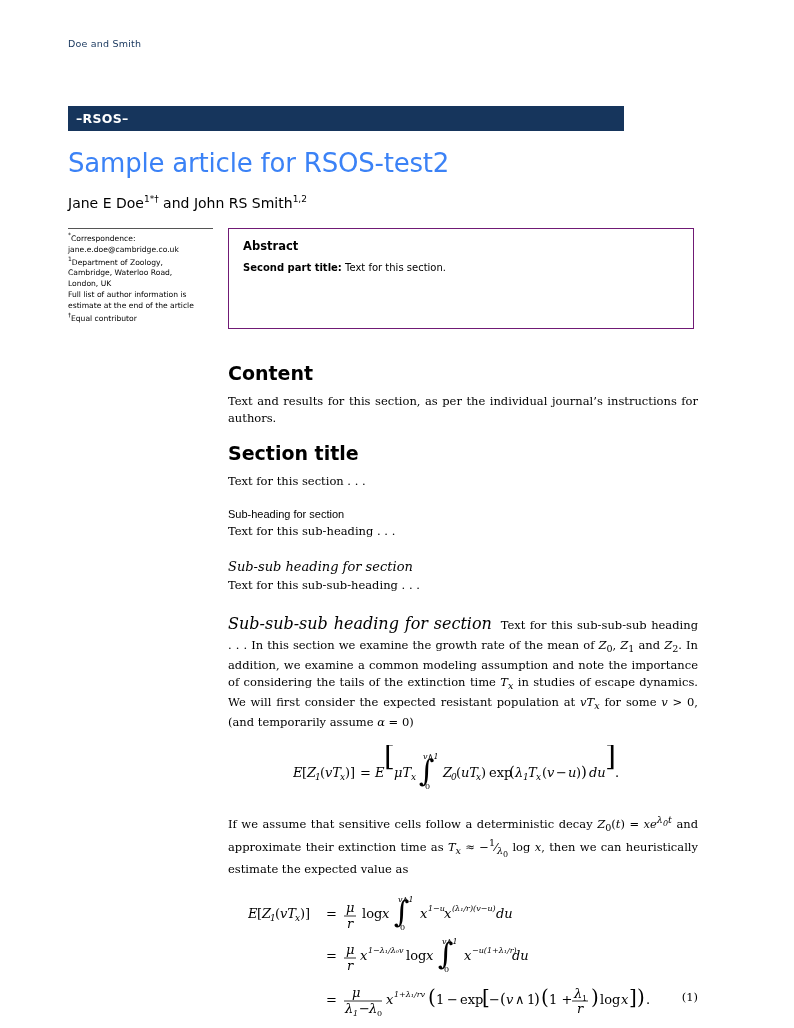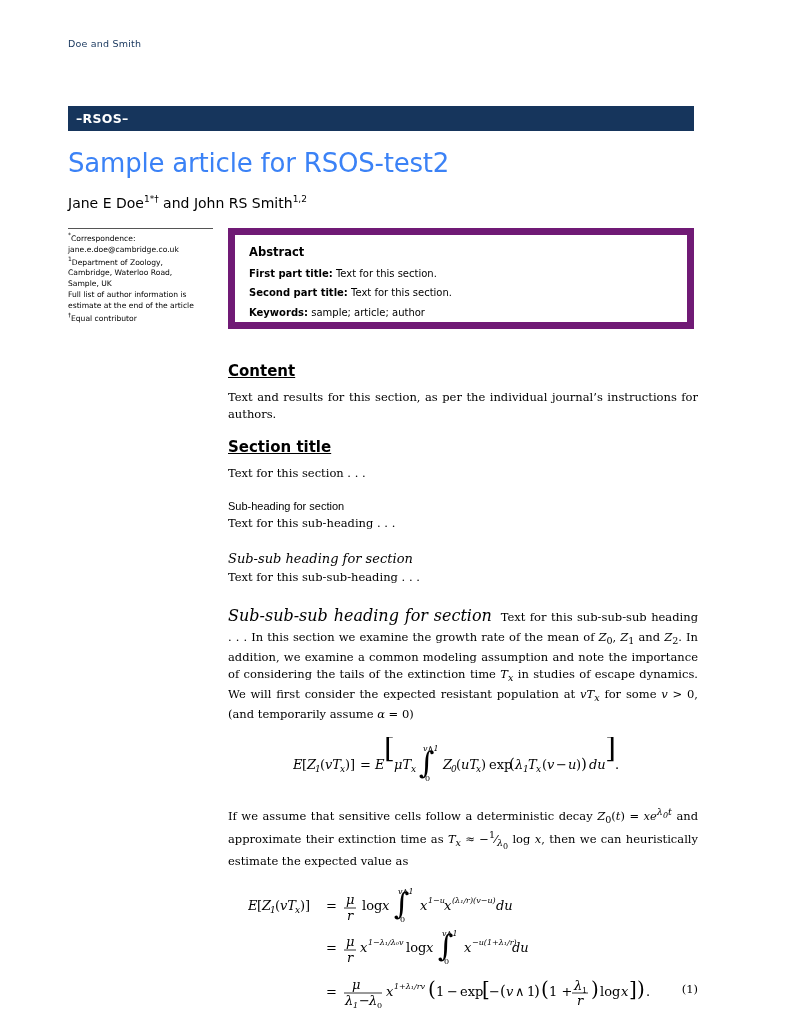--- a/index.html
+++ b/index.html
@@ -31,21 +31,21 @@
     font-size: 9.5px;
     font-weight: normal;
     letter-spacing: 0.2px;
     color: #16355c;
   }
   
   .journal-bar {
     position: absolute;
     left: 68px;
     top: 106px;
-    width: 626px;
+    width: 556px;
     height: 25px;
     background: #16355c;
   }
   .journal-bar span {
     position: absolute;
     left: 8px;
     top: 5px;
     color: #ffffff;
     font-family: "DejaVu Sans", sans-serif;
     font-size: 12.5px;
@@ -97,21 +97,21 @@
   }
   .corr .line { display: block; }
   .corr sup { font-size: 6px; vertical-align: super; }
   
   .abstract-box {
     position: absolute;
     left: 228px;
     top: 228px;
     width: 466px;
     height: 101px;
-    border: 7px solid #701a75;
+    border: 1px solid #701a75;
     background: #fff;
     box-sizing: border-box;
   }
   .abstract-inner {
     padding: 10px 14px 0 14px;
     font-family: "DejaVu Sans", sans-serif;
   }
   .abstract-heading {
     font-size: 11.5px;
     font-weight: bold;
@@ -128,24 +128,23 @@
   }
   
   .body-col {
     position: absolute;
     left: 228px;
     top: 362px;
     width: 470px;
   }
   h2.section {
     font-family: "DejaVu Sans", sans-serif;
-    font-size: 15px;
+    font-size: 19px;
     font-weight: bold;
     margin: 0 0 9px 0;
-    text-decoration: underline;
   }
   h3.subheading {
     font-family: Liberation Sans, sans-serif;
     font-size: 11px;
     font-weight: normal;
     margin: 0 0 3px 0;
   }
   h4.subsub {
     font-family: "DejaVu Serif", serif;
     font-style: italic;
@@ -197,32 +196,30 @@
   <div class="authors">
     <span>Jane E Doe</span><sup>1*†</sup><span> and John RS Smith</span><sup>1,2</sup>
   </div>
 
   <div class="corr-rule"></div>
   <div class="corr">
     <span class="line"><sup>*</sup><span>Correspondence:</span></span>
     <span class="line">jane.e.doe@cambridge.co.uk</span>
     <span class="line"><sup>1</sup><span>Department of Zoology,</span></span>
     <span class="line">Cambridge, Waterloo Road,</span>
-    <span class="line">Sample, UK</span>
+    <span class="line">London, UK</span>
     <span class="line">Full list of author information is</span>
     <span class="line">estimate at the end of the article</span>
     <span class="line"><sup>†</sup><span>Equal contributor</span></span>
   </div>
 
   <div class="abstract-box">
     <div class="abstract-inner">
       <div class="abstract-heading">Abstract</div>
-      <div class="abstract-line"><b>First part title:</b><span> Text for this section.</span></div>
       <div class="abstract-line"><b>Second part title:</b><span> Text for this section.</span></div>
-      <div class="abstract-keywords"><b>Keywords:</b><span> sample; article; author</span></div>
     </div>
   </div>
 
   <div class="body-col">
 
     <h2 class="section">Content</h2>
     <p class="para">Text and results for this section, as per the individual journal’s instructions for authors.</p>
 
     <h2 class="section">Section title</h2>
     <p class="para tight">Text for this section . . .</p>

